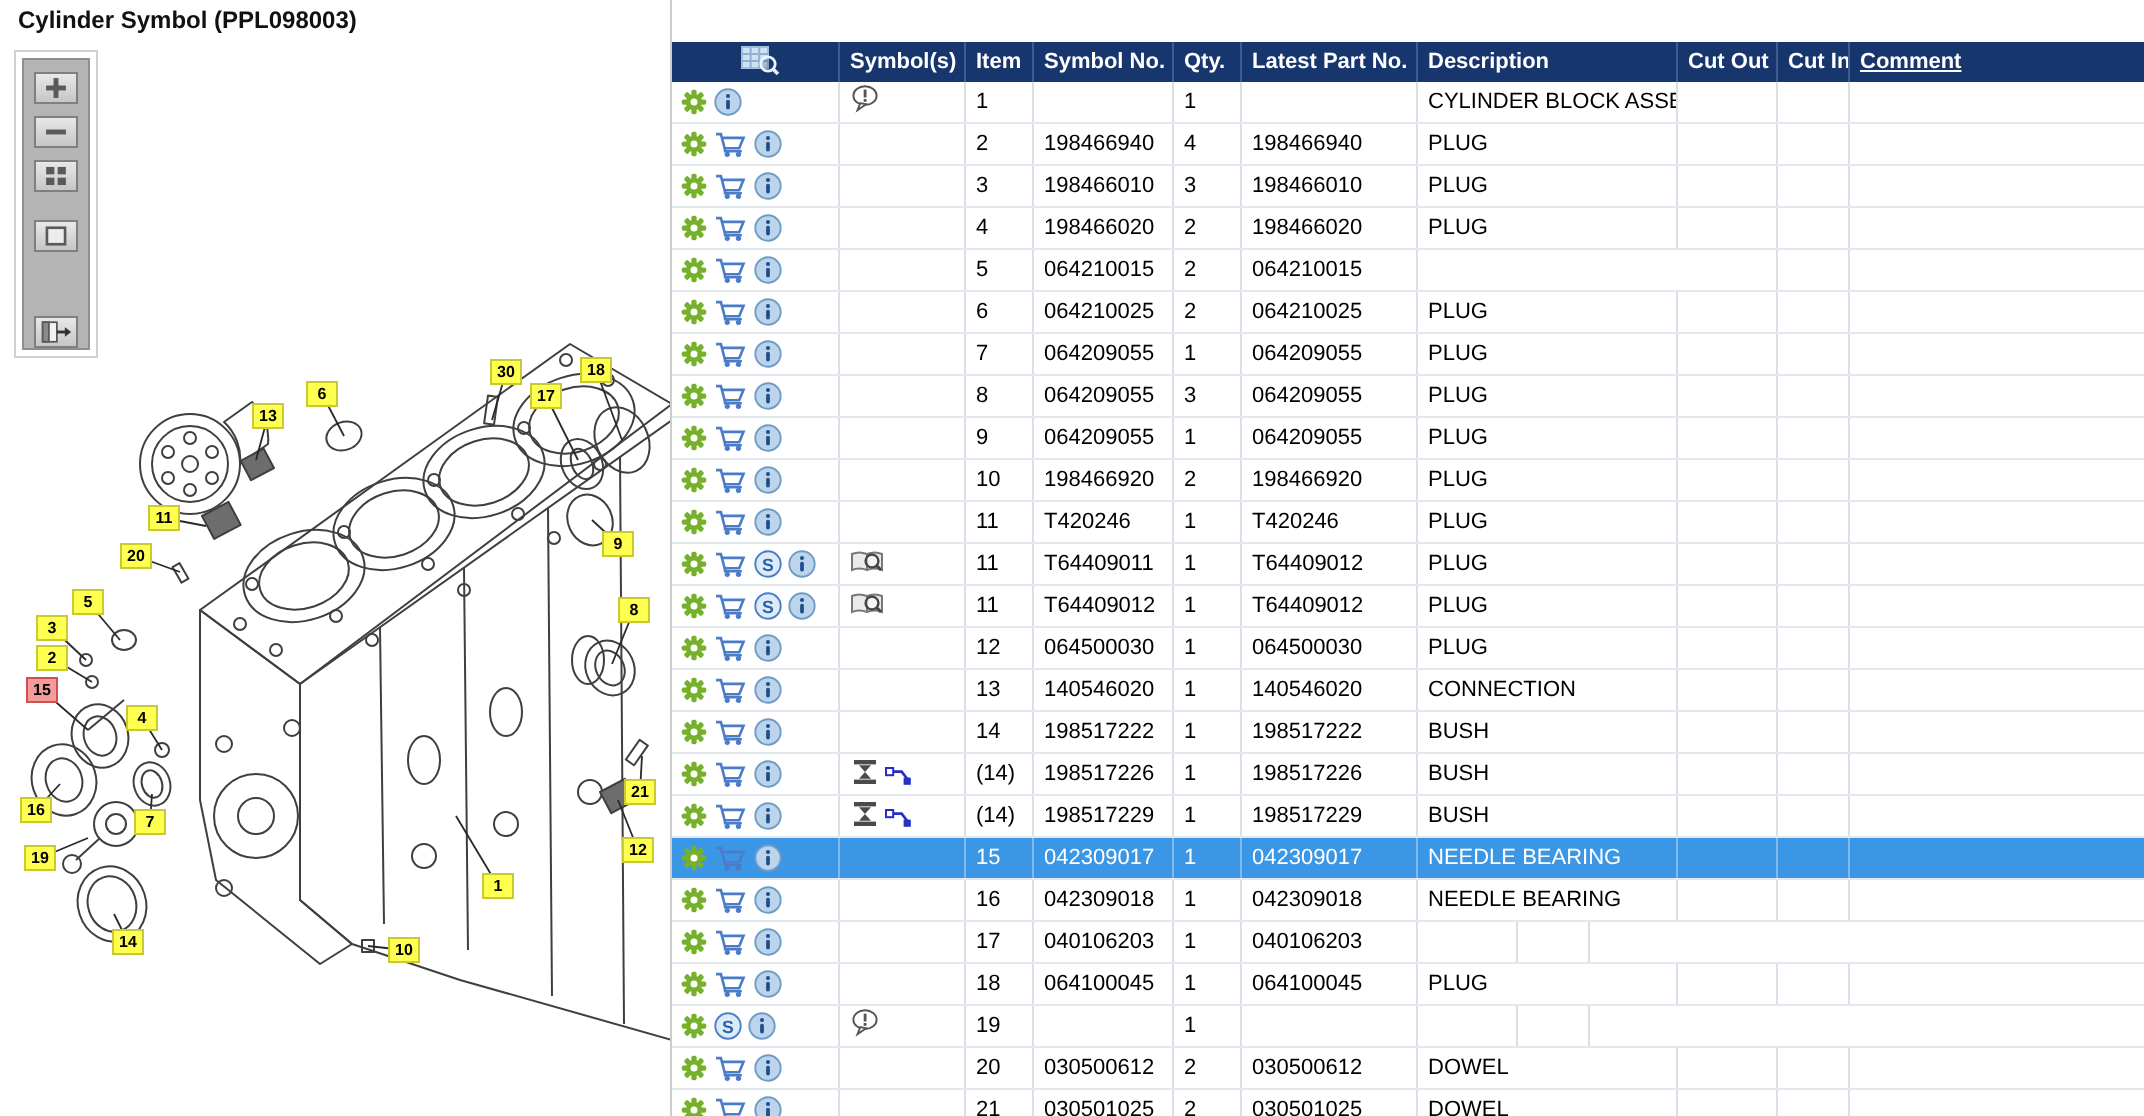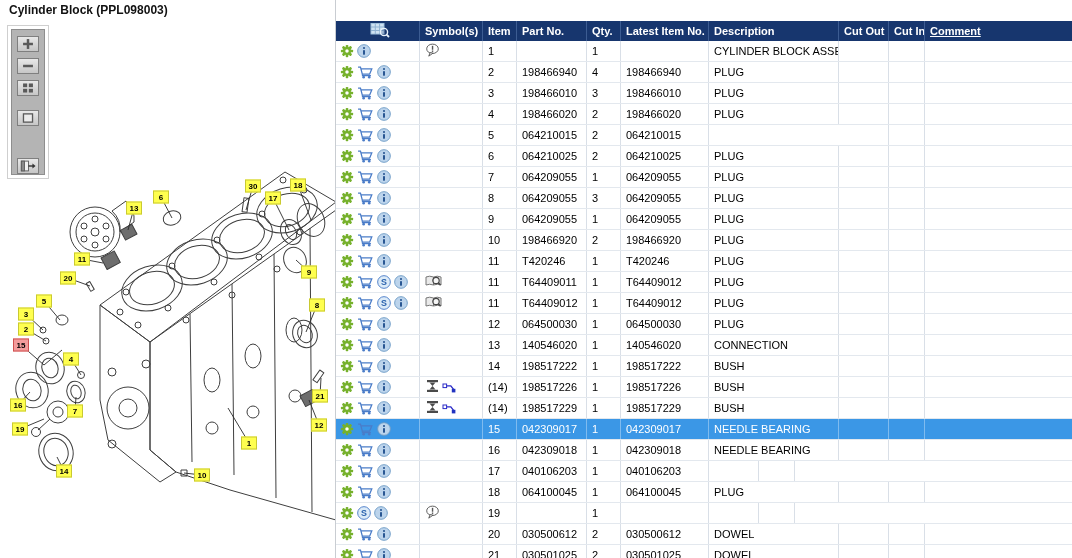--- a/index.html
+++ b/index.html
@@ -43,21 +43,21 @@
   
   .perkins{position:absolute;right:3px;bottom:1px;width:52px;text-align:center;z-index:5;}
   .perkins .ptext{font-size:11px;font-weight:bold;color:#1b4695;letter-spacing:0px;margin-top:-1px;}
 </style>
 </head>
 <body>
 
 <div class="app">
 
   <div class="left-panel">
-    <div class="page-title">Cylinder Block (PPL098003)</div>
+    <div class="page-title">Cylinder Symbol (PPL098003)</div>
 
     <div class="diagram-wrap">
       <svg class="art" width="335" height="538" viewBox="0 0 335 538">
         <g stroke="#3f3f3f" stroke-width="1" fill="none" stroke-linejoin="round">
 
           <polygon points="100,285 285,152 336,182 150,322"></polygon>
 
           <g>
             <ellipse cx="152" cy="268" rx="31" ry="22" transform="rotate(-18 152 268)"></ellipse>
             <ellipse cx="152" cy="268" rx="23" ry="16" transform="rotate(-18 152 268)"></ellipse>
@@ -262,23 +262,23 @@
               <line x1="1" y1="5" x2="14" y2="5" stroke="#8fb2d2"></line>
               <line x1="1" y1="8.5" x2="14" y2="8.5" stroke="#8fb2d2"></line>
               <line x1="5.3" y1="1.5" x2="5.3" y2="12" stroke="#8fb2d2"></line>
               <line x1="9.6" y1="1.5" x2="9.6" y2="12" stroke="#8fb2d2"></line>
               <circle cx="14" cy="10" r="3.6" fill="rgba(30,60,110,.25)" stroke="#eaf3fb" stroke-width="1.4"></circle>
               <line x1="16.6" y1="12.6" x2="19" y2="15" stroke="#eaf3fb" stroke-width="1.8"></line>
             </svg></span>
         </div>
         <div class="th" style="width: 63px; text-align: center;">Symbol(s)</div>
         <div class="th" style="width: 34px;">Item</div>
-        <div class="th" style="width: 70px;">Part No.</div>
+        <div class="th" style="width: 70px;">Symbol No.</div>
         <div class="th" style="width: 34px;">Qty.</div>
-        <div class="th" style="width: 88px;">Latest Item No.</div>
+        <div class="th" style="width: 88px;">Latest Part No.</div>
         <div class="th" style="width: 130px;">Description</div>
         <div class="th" style="width: 50px;">Cut Out</div>
         <div class="th" style="width: 36px;">Cut In</div>
         <div class="th" style="flex: 1 1 0%;">Comment</div>
       </div>
     <div class="tbody" id="tbody">
         <div class="tr">
           <div class="td actions" style="width: 84px;">
             <button class="icon-btn">
               <svg width="14" height="14" viewBox="0 0 16 16">

